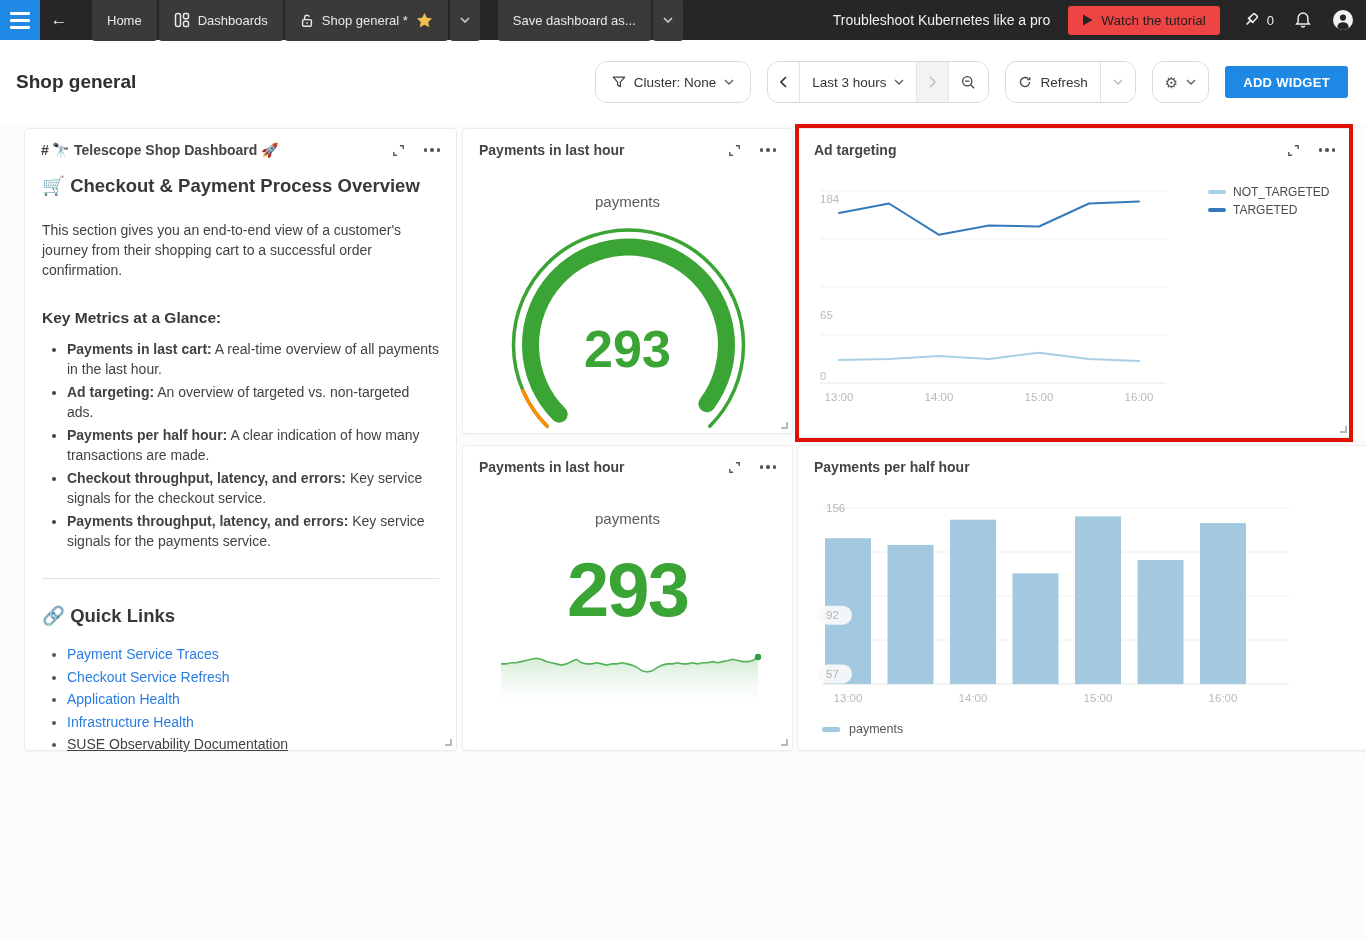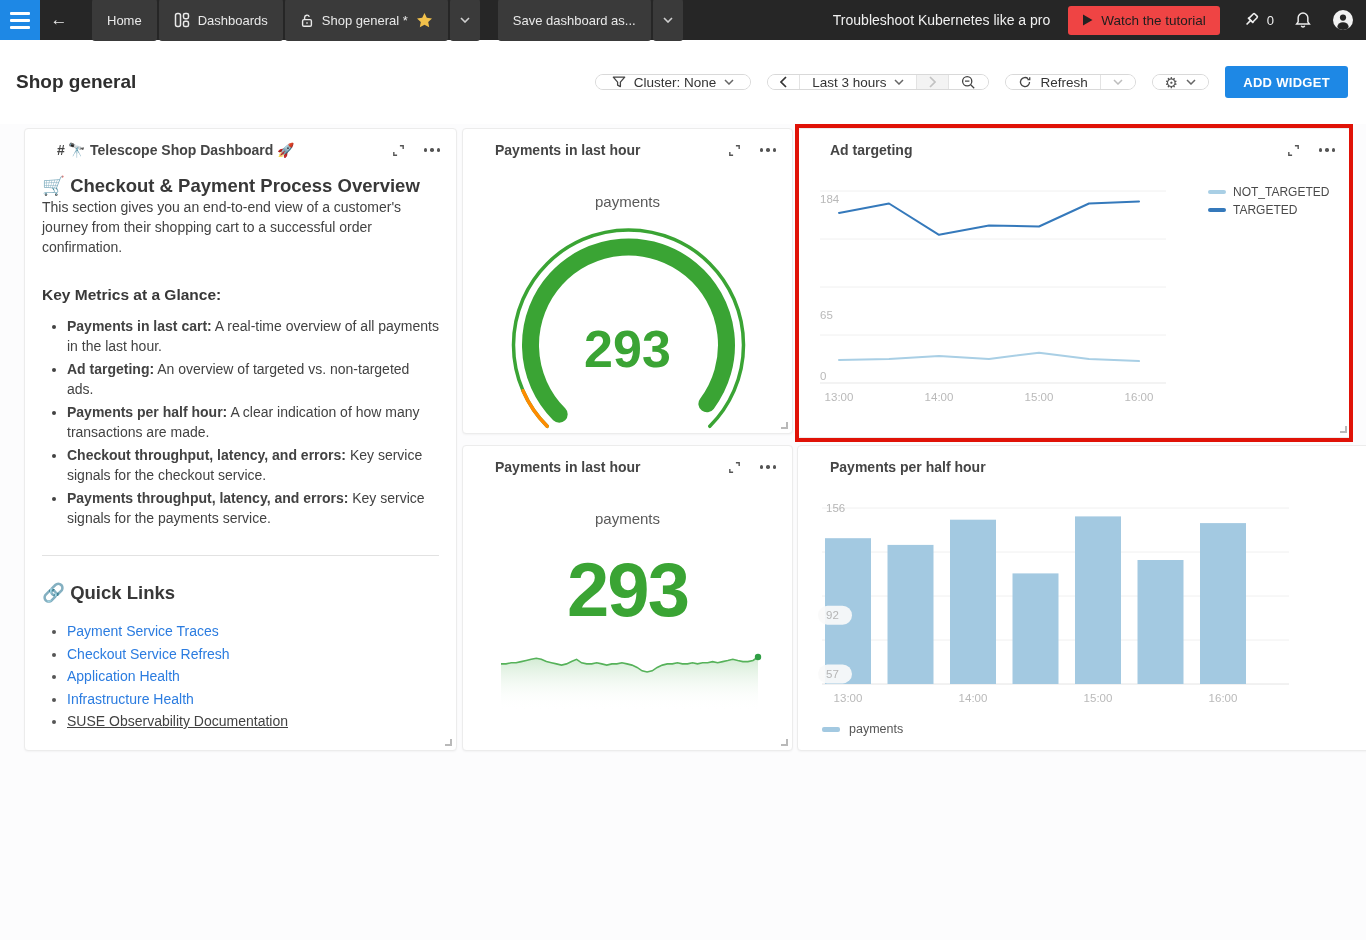--- a/index.html
+++ b/index.html
@@ -24,46 +24,46 @@
   .watch-btn { margin-left:18px; height:29px; background:#ef4444; color:#1e1e1e; font-size:13.5px;
     border-radius:3px; display:flex; align-items:center; gap:8px; padding:0 14px; cursor:pointer; }
   .nav-right { display:flex; align-items:center; margin-left:22px; margin-right:12px; gap:20px; }
   .pin-wrap { display:flex; align-items:center; gap:7px; color:#eee; font-size:13px; cursor:pointer; }
   .icon-btn { cursor:pointer; display:flex; align-items:center; }
 
   
   .page-header { height:84px; background:#fff; display:flex; align-items:center; padding:0 18px 0 16px; }
   .page-title { font-size:19px; font-weight:700; color:#2e2e2e; }
   .header-controls { margin-left:auto; display:flex; align-items:center; gap:16px; }
-  .pill { height:16px; border:1px solid #d9d9d9; border-radius:12px; background:#fff; display:flex;
+  .pill { height:42px; border:1px solid #d9d9d9; border-radius:12px; background:#fff; display:flex;
     align-items:center; overflow:hidden; }
   .pill-btn { height:100%; display:flex; align-items:center; gap:8px; padding:0 12px; font-size:13.5px;
     color:#333; cursor:pointer; background:#fff; white-space:nowrap; }
   .pill-btn + .pill-btn { border-left:1px solid #e3e3e3; }
   .pill-btn.disabled { background:#f3f3f3; cursor:default; }
   .add-widget { height:32px; background:#1e88e5; color:#fff; border:none; border-radius:3px;
     font-size:13px; font-weight:700; letter-spacing:.3px; padding:0 18px; cursor:pointer;
     font-family:inherit; }
 
   
   .canvas { position:relative; width:1366px; height:816px; background:#fcfcfd; }
   .card { position:absolute; background:#fff; border:1px solid #ececec; border-radius:4px;
     box-shadow:0 1px 2px rgba(0,0,0,.04); }
   .w-head { display:flex; align-items:center; padding:13px 16px 0 16px; }
-  .w-title { font-size:14px; font-weight:700; color:#454545; flex:1;margin-left:16px; }
+  .w-title { font-size:14px; font-weight:700; color:#454545; flex:1; }
   .w-icons { display:flex; align-items:center; gap:18px; color:#555; }
   .dots { display:flex; gap:3px; cursor:pointer; padding:4px 0; }
   .dots i { width:3.5px; height:3.5px; border-radius:50%; background:#555; display:block; }
   .resize-handle { position:absolute; right:4px; bottom:4px; width:7px; height:7px;
     border-right:2px solid #b9b9b9; border-bottom:2px solid #b9b9b9; cursor:nwse-resize; }
 
   
   .md-body { padding:0 17px; color:#424242; }
   .md-h2 { font-size:18.5px; font-weight:700; color:#383838; margin-top:17px; }
-  .md-p { font-size:14px; line-height:20px; }
+  .md-p { font-size:14px; line-height:20px; margin-top:23px; }
   .md-h3 { font-size:15.5px; font-weight:700; color:#383838; margin-top:29px; }
   .md-ul { margin:12px 0 0 0; padding-left:25px; }
   .md-ul li { font-size:14px; line-height:20px; margin-bottom:3px; color:#424242; }
   .md-ul li b { font-weight:700; }
   .md-divider { border:none; border-top:1px solid #e2e2e2; margin-top:27px; }
   .links-ul { margin:20px 0 0 0; padding-left:25px; }
   .links-ul li { font-size:14px; line-height:15.5px; margin-bottom:7px; color:#555; }
   .links-ul a { color:#2b7ce0; text-decoration:none; cursor:pointer; }
   .links-ul li:last-child a { color:#424242; text-decoration:underline; }
 

